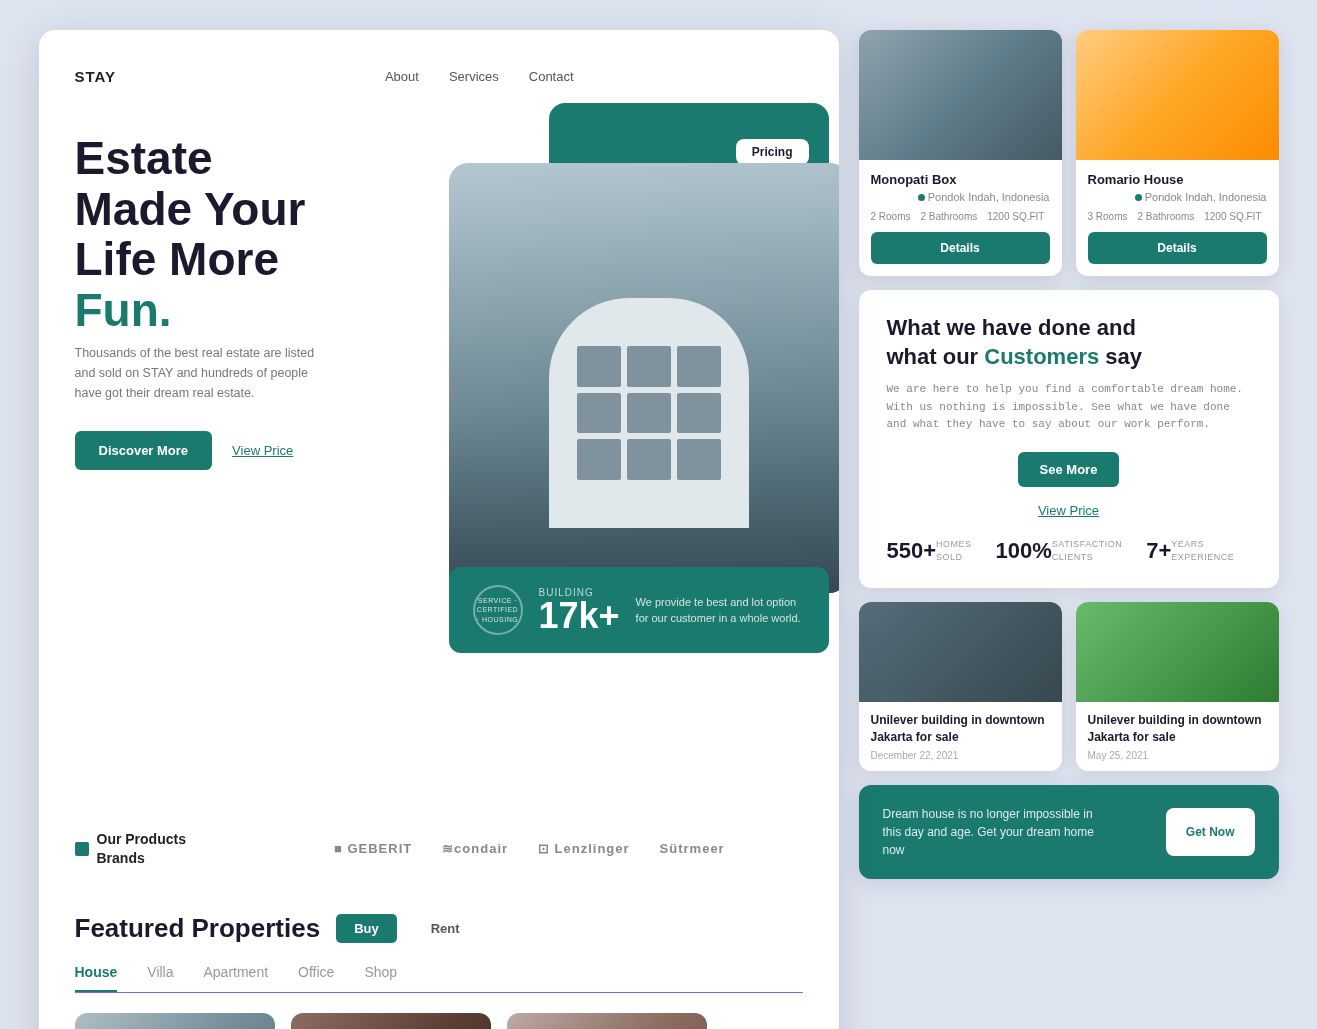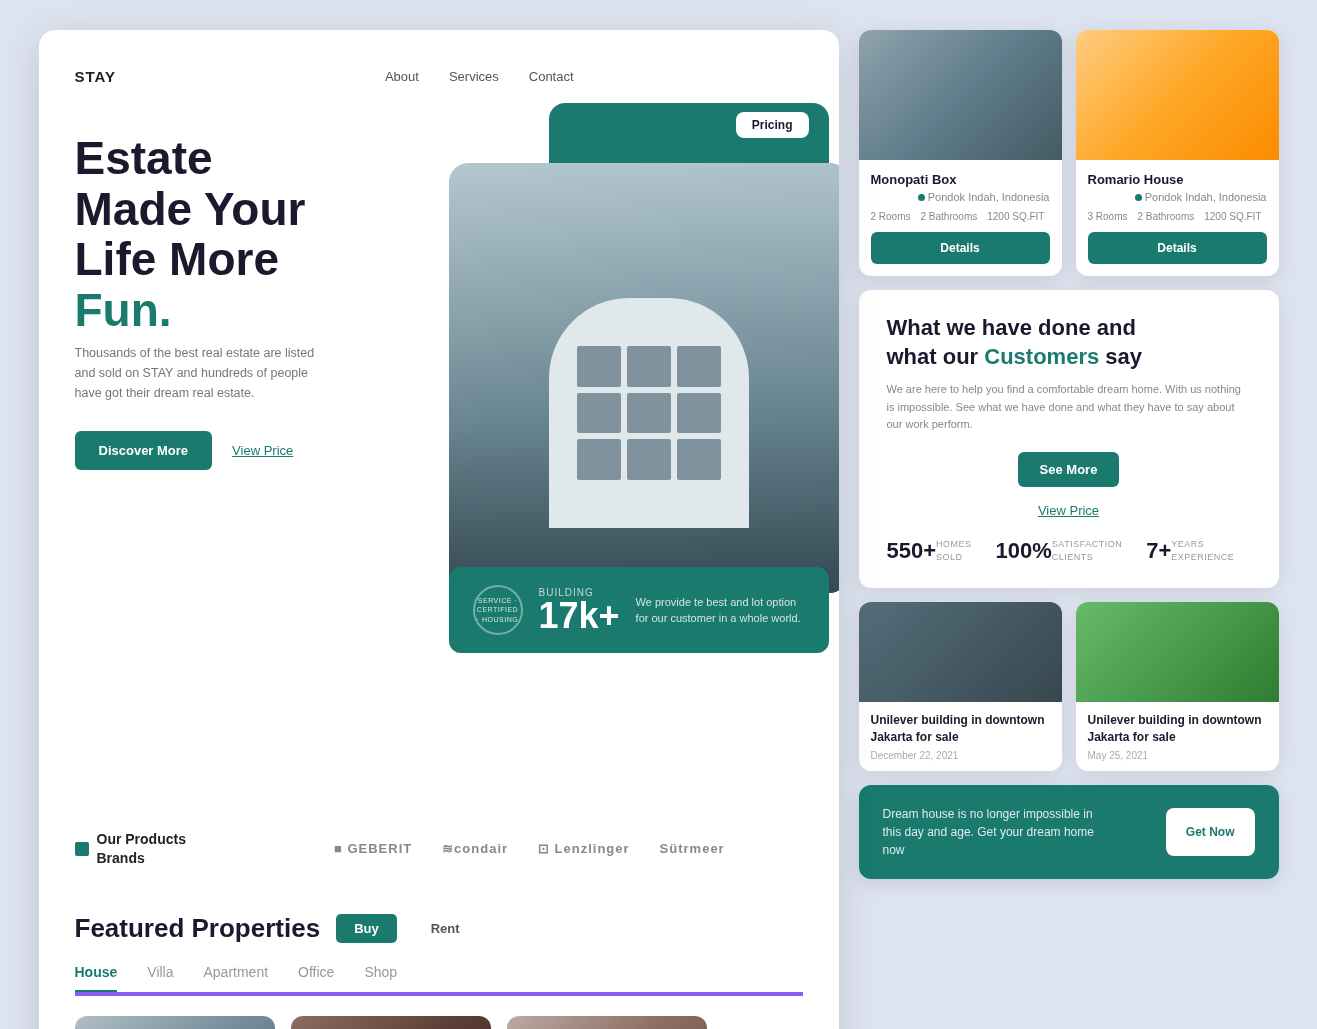--- a/index.html
+++ b/index.html
@@ -131,21 +131,21 @@
       padding: 16px;
     }
     .pricing-badge {
       background: #fff;
       padding: 6px 16px;
       border-radius: 8px;
       font-size: 12px;
       font-weight: 600;
       color: #1a1a2e;
       position: absolute;
-      top: 9px;
+      top: 36px;
       right: 20px;
     }
 
     
     .building-image {
       position: absolute;
       left: 40px;
       top: 60px;
       width: 400px;
       height: 430px;
@@ -313,21 +313,21 @@
       background: #1a7a6e;
       color: #fff;
     }
     .tab-btn.inactive {
       background: transparent;
       color: #555;
     }
     .category-tabs {
       display: flex;
       gap: 30px;
-      border-bottom: 4px solid #8b5cf6;
+      border-bottom: 1px solid #8b5cf6;
       margin-bottom: 20px;
     }
     .cat-tab {
       font-size: 14px;
       color: #999;
       padding-bottom: 10px;
       cursor: pointer;
     }
     .cat-tab.active {
       color: #1a7a6e;
@@ -441,20 +441,21 @@
       margin-bottom: 10px;
     }
     .customers-title .accent {
       color: #1a7a6e;
     }
     .customers-desc {
       font-size: 11px;
       color: #888;
       line-height: 1.6;
       margin-bottom: 18px;
+      font-family: Liberation Mono, monospace;
     }
     .customers-buttons {
       display: flex;
       align-items: center;
       gap: 16px;
       margin-bottom: 20px;
       flex-direction: column;
     }
     .btn-see-more {
       background: #1a7a6e;

